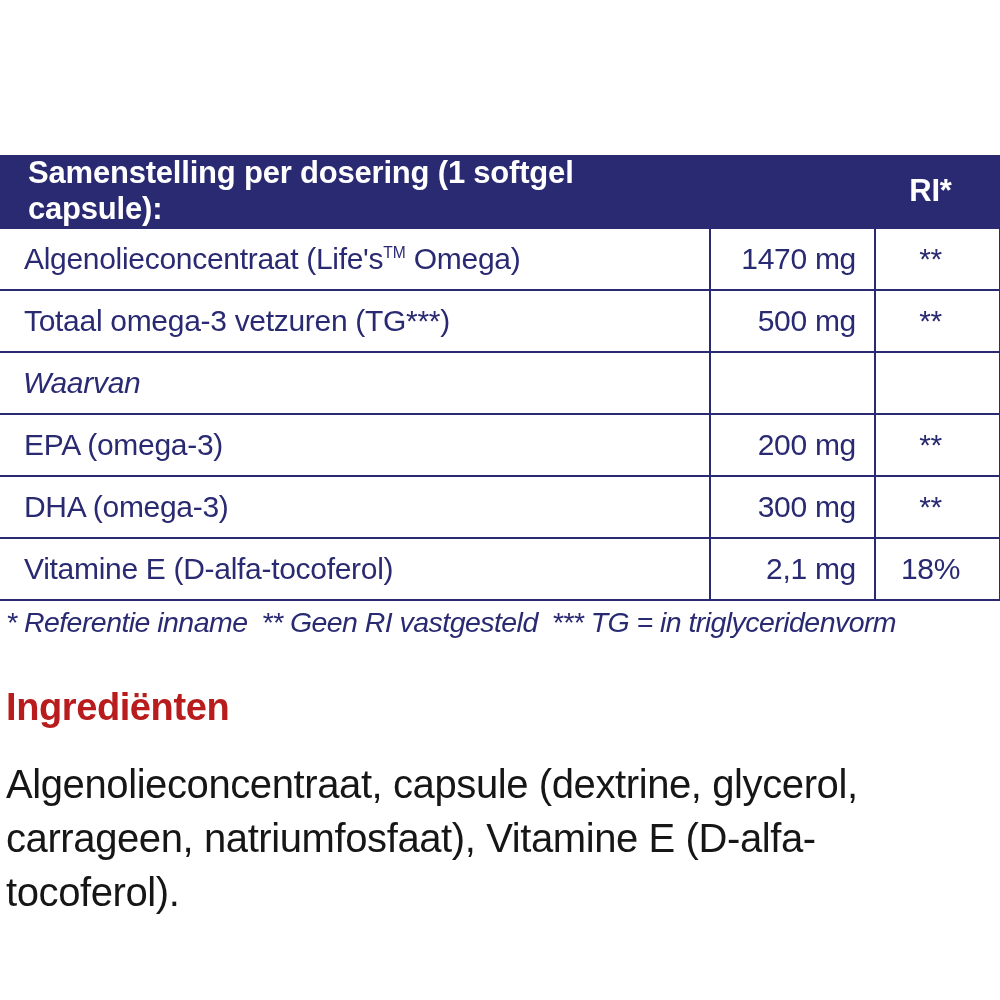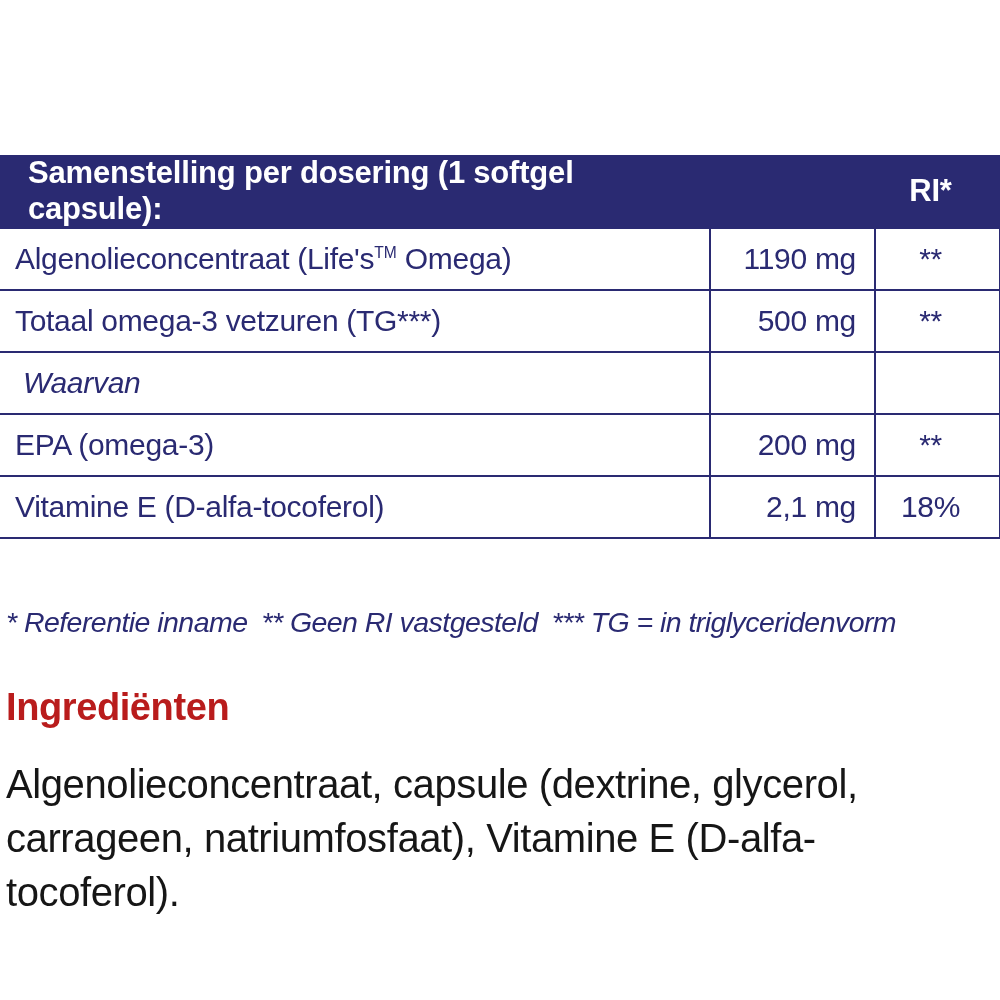--- a/index.html
+++ b/index.html
@@ -65,21 +65,21 @@
     font-weight: normal;
     color: #2a2a72;
     border: 2px solid #2a2a72;
     padding: 0;
     vertical-align: middle;
     letter-spacing: -0.3px;
     white-space: nowrap;
   }
   .nutri-table tbody td.td-name {
     text-align: left;
-    padding-left: 15px;
+    padding-left: 24px;
     border-left: none;
   }
   .nutri-table tbody td.td-value {
     text-align: right;
     padding-right: 18px;
   }
   .nutri-table tbody td.td-ri {
     text-align: center;
     padding-right: 14px;
   }
@@ -147,21 +147,21 @@
       <tr>
         <th class="th-name">Samenstelling per dosering (1 softgel capsule):</th>
         <th class="th-value"></th>
         <th class="th-ri">RI*</th>
       </tr>
     </thead>
     <tbody>
 
       <tr>
         <td class="td-name"><span>Algenolieconcentraat (Life's</span><sup class="tm">TM</sup><span> Omega)</span></td>
-        <td class="td-value">1190 mg</td>
+        <td class="td-value">1470 mg</td>
         <td class="td-ri">**</td>
       </tr>
 
       <tr>
         <td class="td-name">Totaal omega-3 vetzuren (TG***)</td>
         <td class="td-value">500 mg</td>
         <td class="td-ri">**</td>
       </tr>
 
       <tr class="sub">
@@ -169,20 +169,25 @@
         <td class="td-value"></td>
         <td class="td-ri"></td>
       </tr>
 
       <tr>
         <td class="td-name">EPA (omega-3)</td>
         <td class="td-value">200 mg</td>
         <td class="td-ri">**</td>
       </tr>
 
+      <tr>
+        <td class="td-name">DHA (omega-3)</td>
+        <td class="td-value">300 mg</td>
+        <td class="td-ri">**</td>
+      </tr>
 
       <tr>
         <td class="td-name">Vitamine E (D-alfa-tocoferol)</td>
         <td class="td-value">2,1 mg</td>
         <td class="td-ri">18%</td>
       </tr>
 
     </tbody>
   </table>
 

